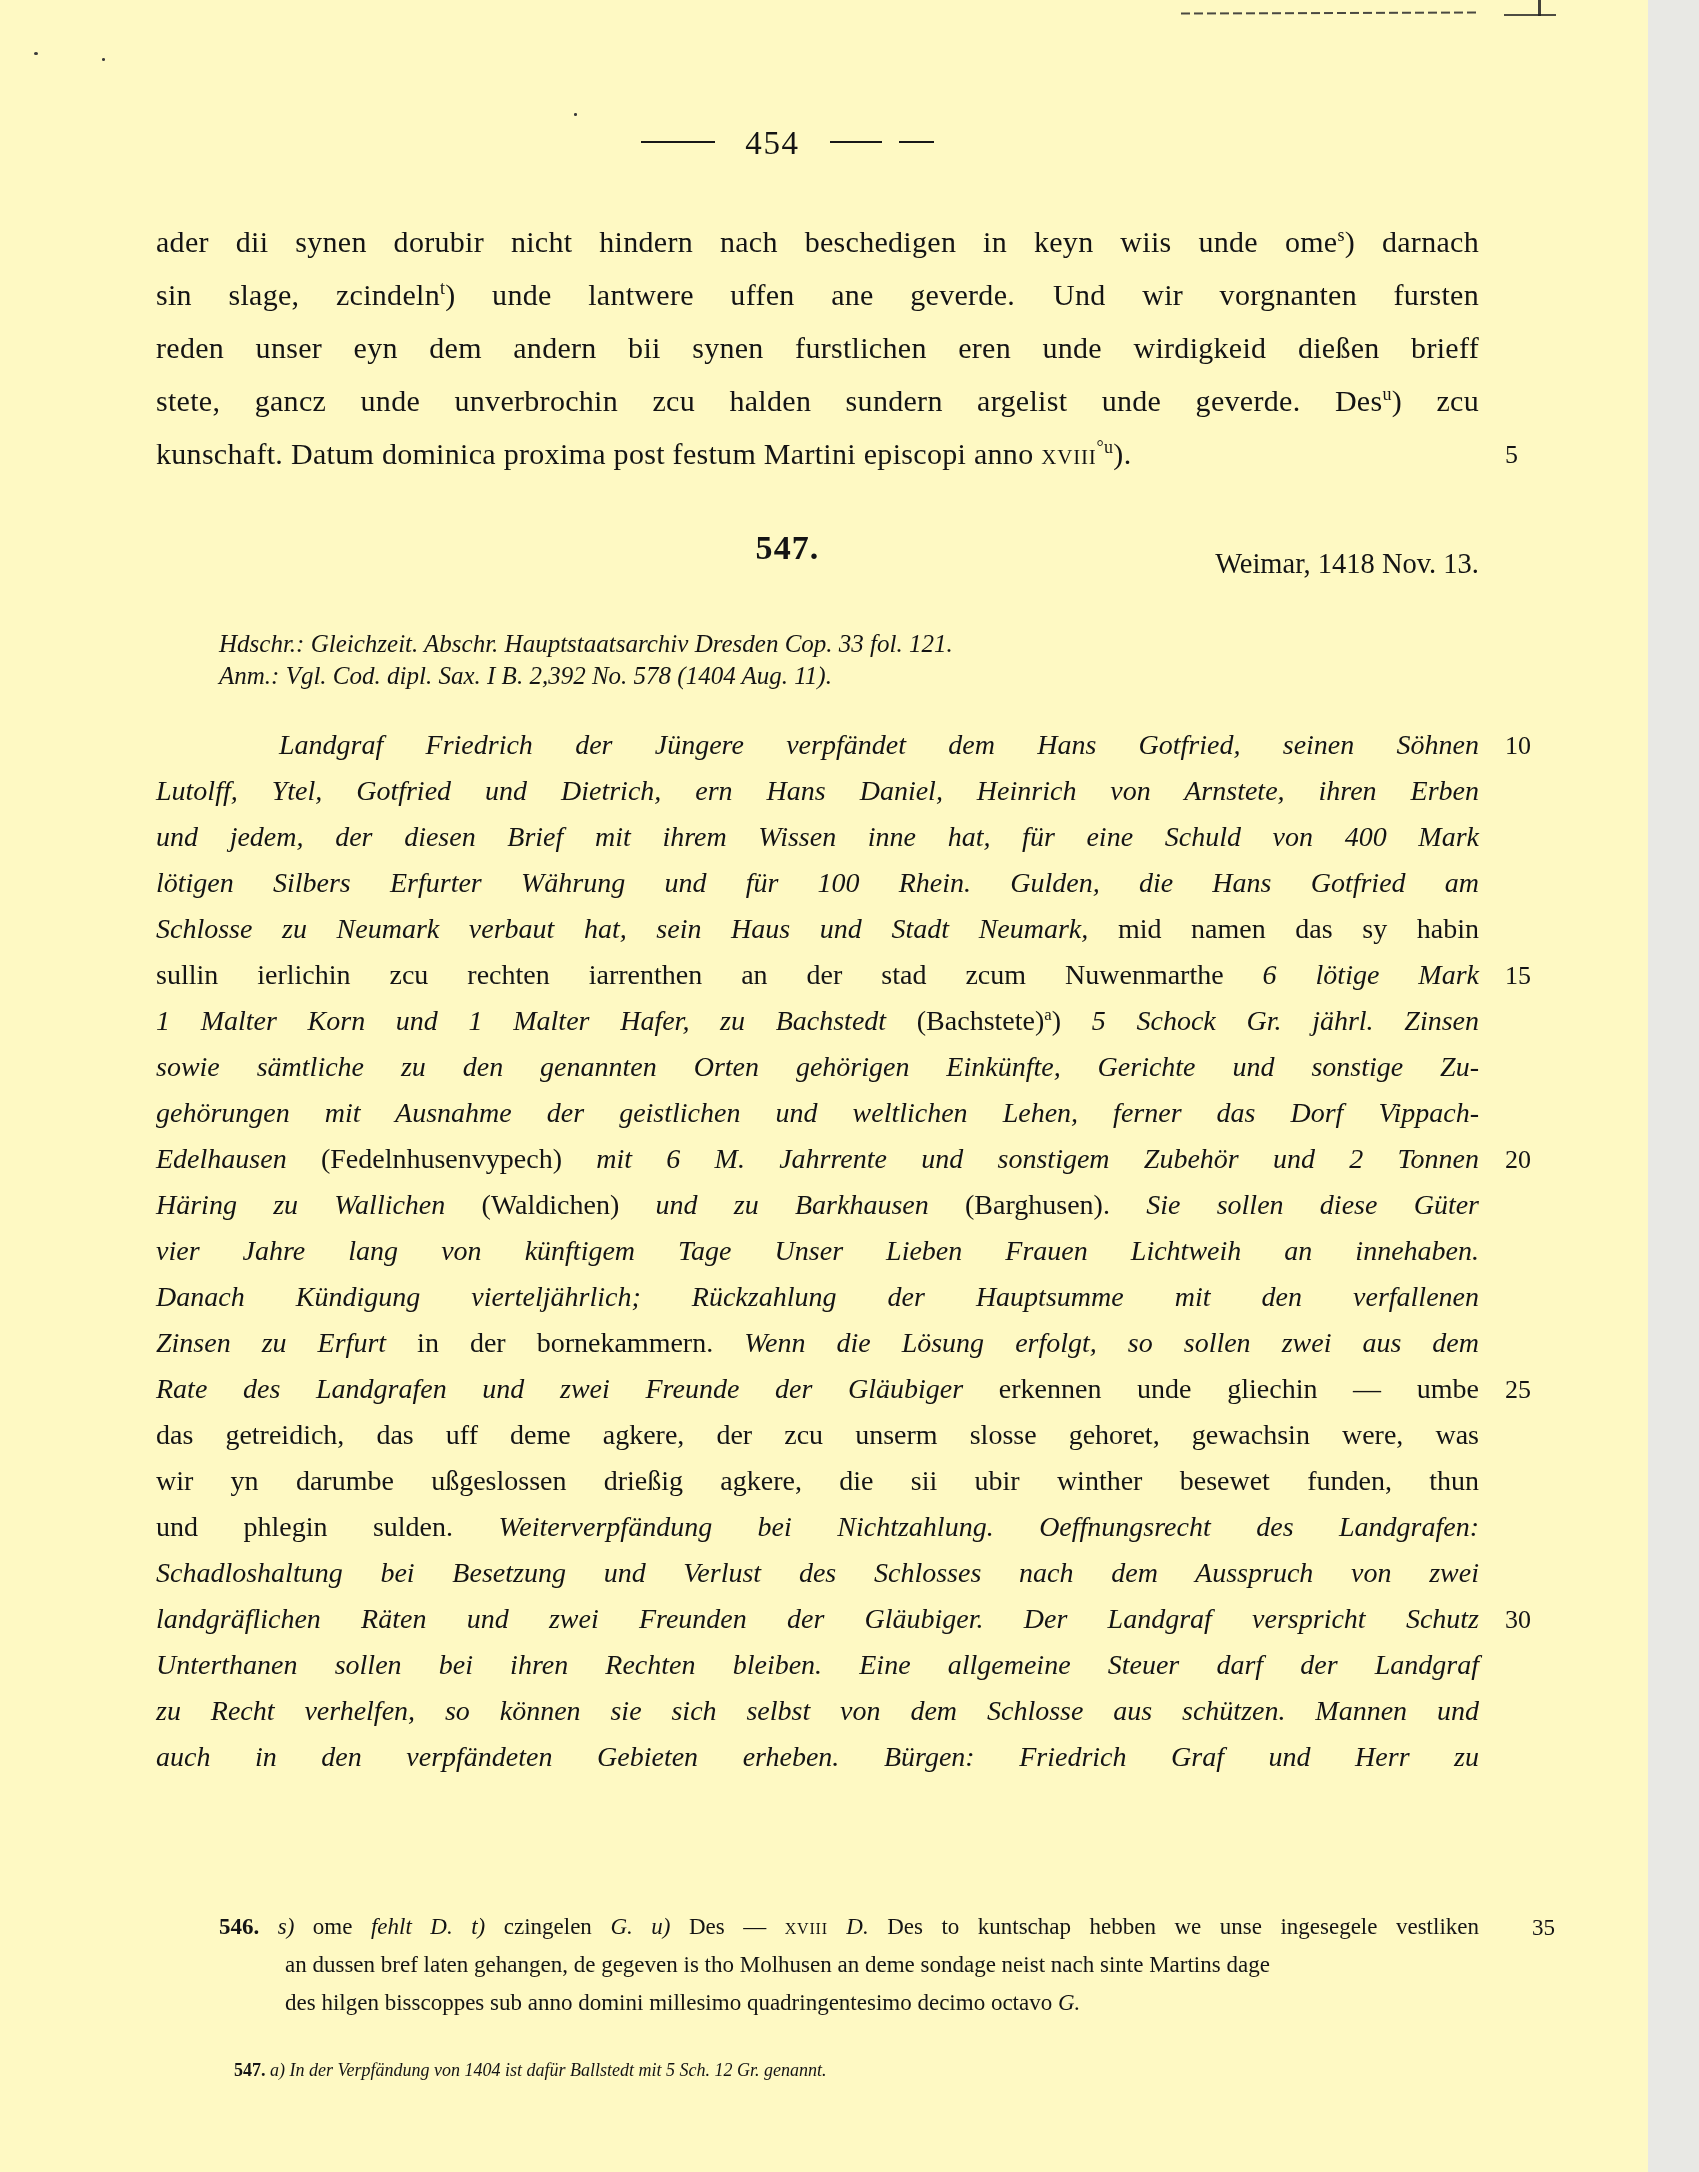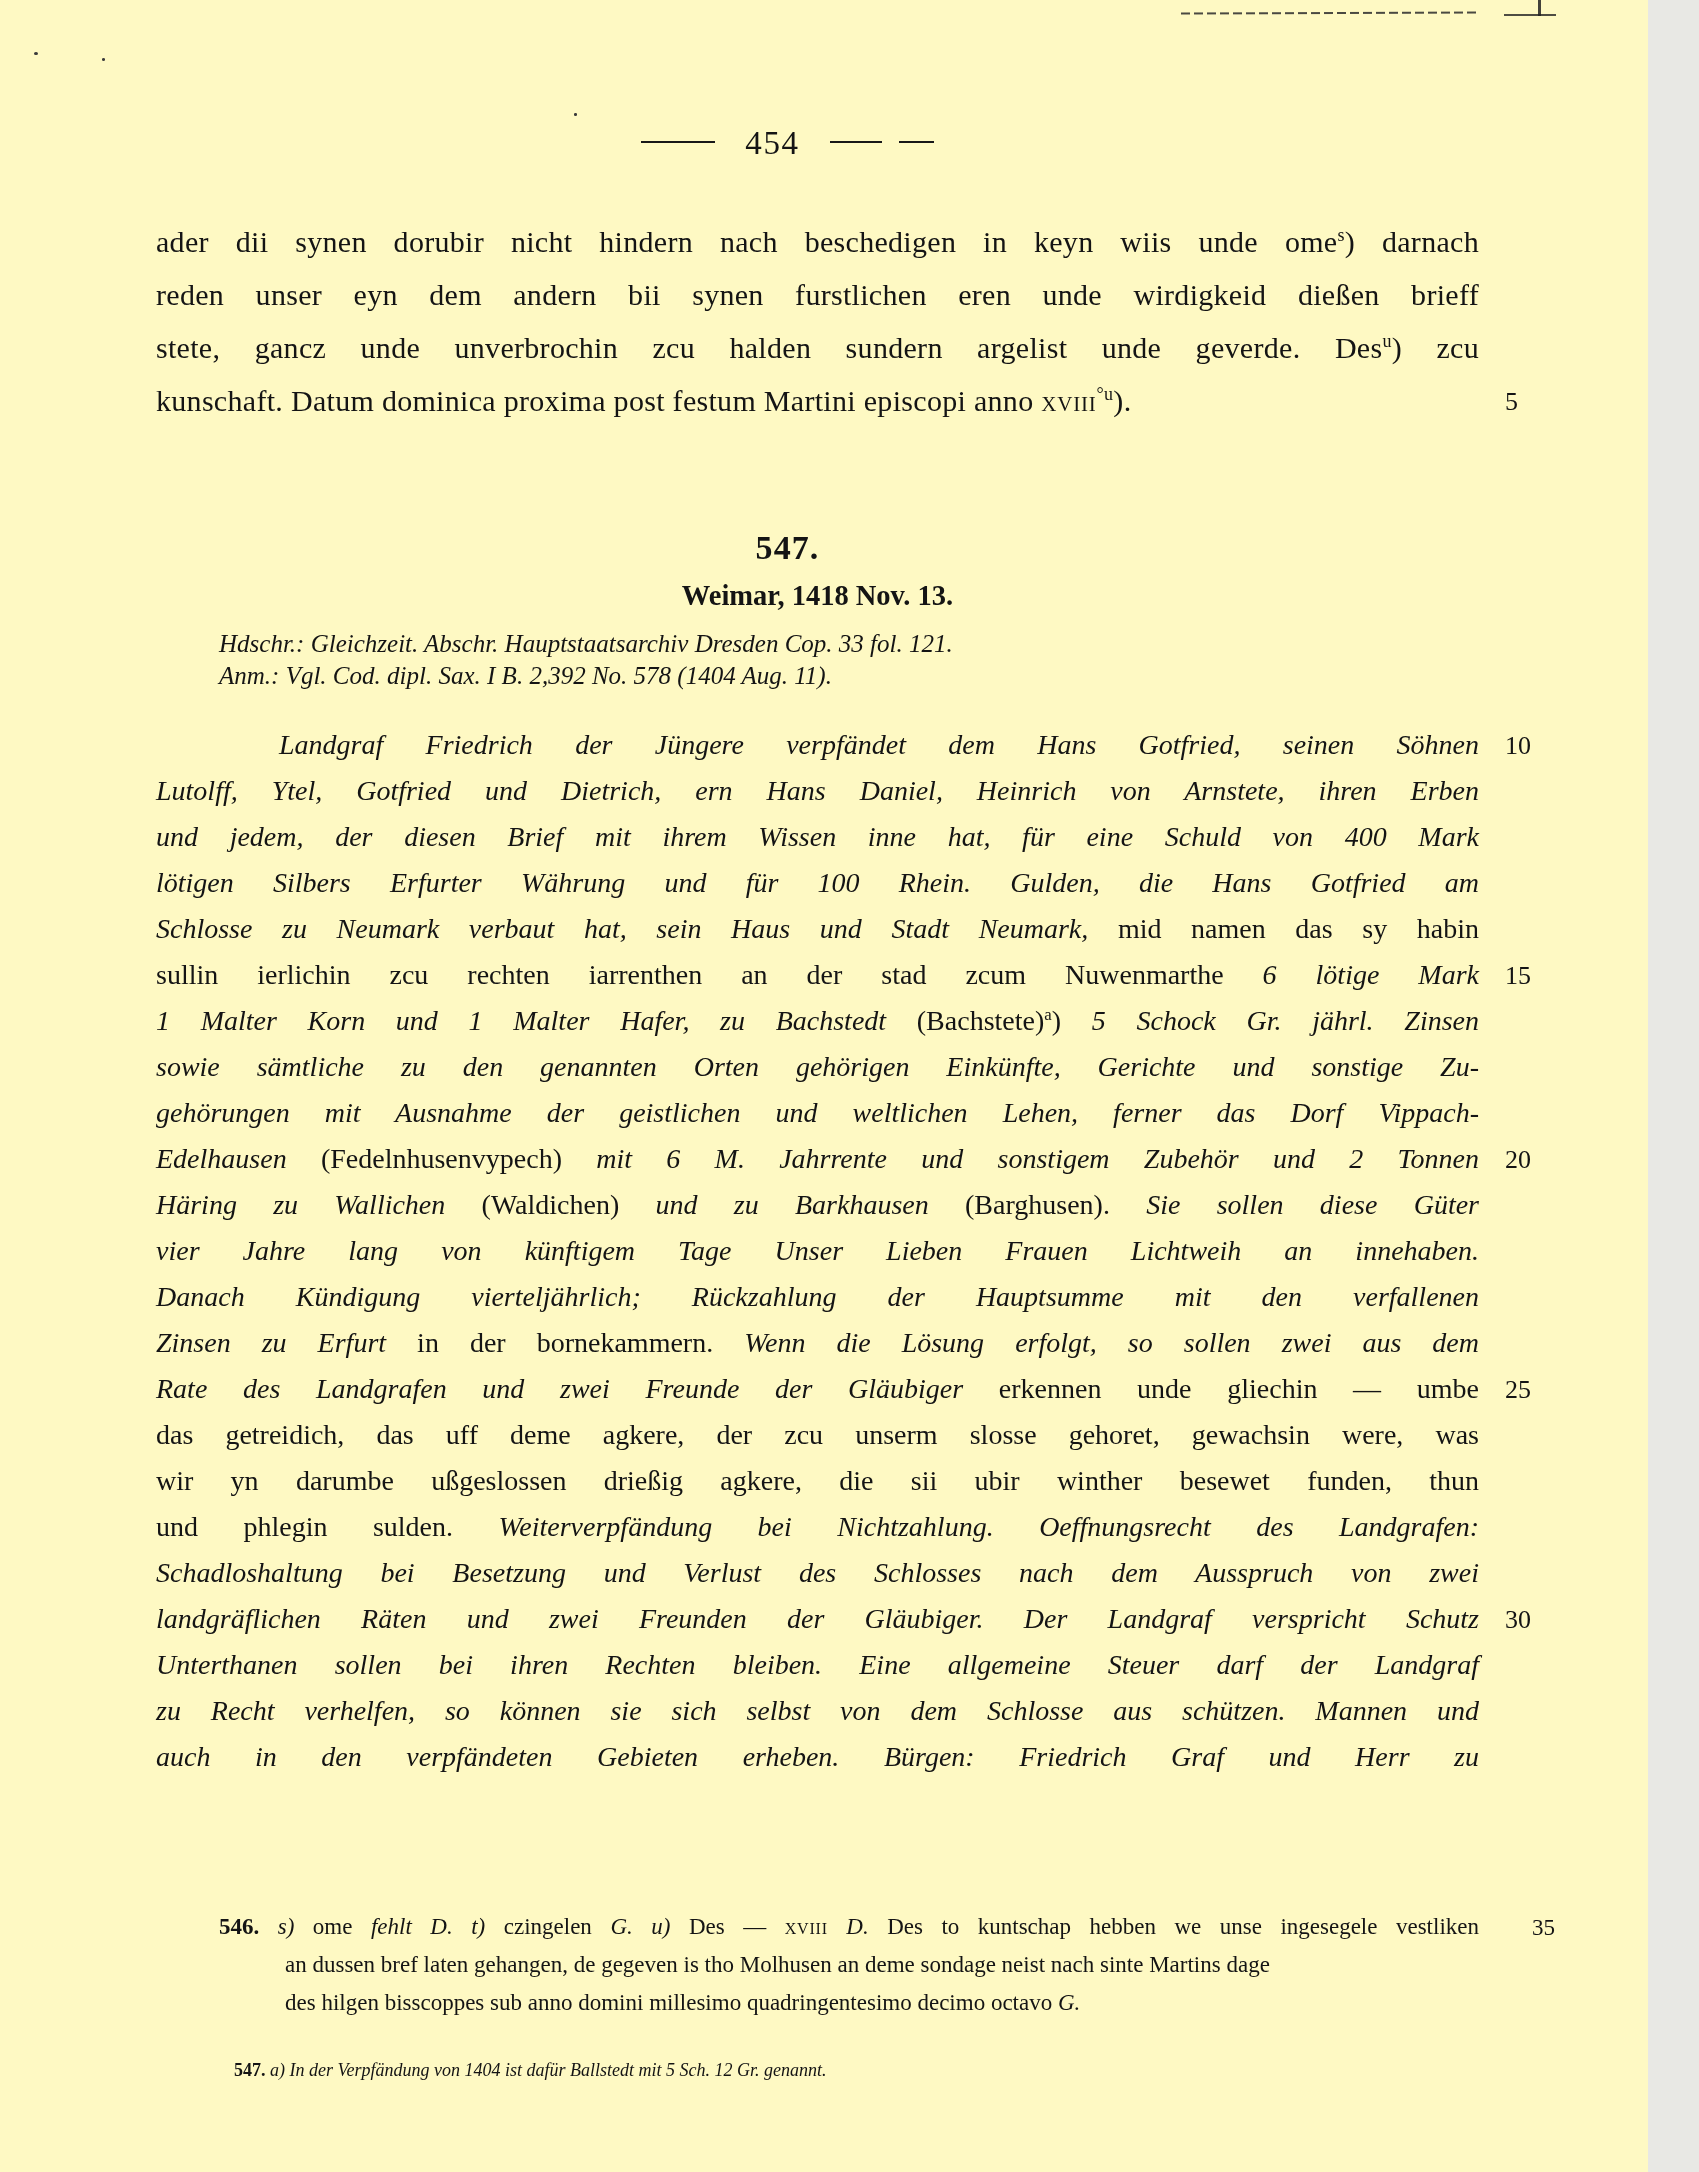--- a/index.html
+++ b/index.html
@@ -25,22 +25,22 @@
   .regest{top:722px;font-size:28px;line-height:46px;}
   .tline{position:relative;text-align:justify;text-align-last:justify;height:1em;height:auto;white-space:normal;}
   .tline.noj{text-align-last:left;}
   .tline.indent{padding-left:123px;}
   .tline.hang{padding-left:66px;}
   .entry-number{
     position:absolute;left:126px;top:529px;width:1323px;text-align:center;
     font-size:34px;font-weight:700;letter-spacing:1.1px;
   }
   .entry-date{
-    position:absolute;left:156px;top:580px;width:1323px;text-align:center;
-    font-size:28.5px;font-weight:700;
+    position:absolute;left:156px;top:548px;width:1323px;text-align:right;
+    font-size:28.5px;font-weight:400;
   }
   .sources{position:absolute;left:219px;top:628px;width:1260px;font-size:25px;line-height:32px;font-style:italic;}
   .footnotes{position:absolute;left:219px;top:1908px;width:1260px;font-size:23px;line-height:38px;}
   .footnote547{position:absolute;left:234px;top:2051px;width:1260px;font-size:18px;line-height:38px;}
   
   .seg-r{font-style:normal;}
   .seg-i{font-style:italic;}
   .seg-b{font-style:normal;font-weight:700;}
   .seg-sc{font-style:normal;font-variant:small-caps;letter-spacing:0.8px;}
   .seg-sup{font-style:normal;vertical-align:super;font-size:60%;line-height:0;}
@@ -84,20 +84,21 @@
   <div class="speck" style="left:1669px;top:1195px;width:2.2px;height:6.6px;"></div>
   <div class="speck" style="left:1666px;top:1271px;width:2.2px;height:5.5px;"></div>
   <div class="speck" style="left:1671px;top:1951px;width:2.2px;height:4.4px;"></div>
 
   <div class="pagehead">
     <span class="hdash left"></span><span>454</span><span class="hdash right"></span>
   </div>
 
   <div class="block para1">
       <div class="tline"><span class="seg-r">ader dii synen dorubir nicht hindern nach beschedigen in keyn wiis unde ome</span><span class="seg-sup">s</span><span class="seg-r">) darnach</span></div>
+      <div class="tline"><span class="seg-r">sin slage, zcindeln</span><span class="seg-sup">t</span><span class="seg-r">) unde lantwere uffen ane geverde.</span><span class="seg-gap"></span><span class="seg-r">Und wir vorgnanten fursten</span></div>
       <div class="tline"><span class="seg-r">reden unser eyn dem andern bii synen furstlichen eren unde wirdigkeid dießen brieff</span></div>
       <div class="tline"><span class="seg-r">stete, gancz unde unverbrochin zcu halden sundern argelist unde geverde.  Des</span><span class="seg-sup">u</span><span class="seg-r">) zcu</span></div>
       <div class="tline noj"><span class="seg-r">kunschaft.  Datum dominica proxima post festum Martini episcopi anno </span><span class="seg-sc">xviii</span><span class="seg-sup">°u</span><span class="seg-r">).</span><span class="lnum">5</span></div>
     </div>
 
   <div class="entry-number">547.</div>
   <div class="entry-date">Weimar, 1418 Nov. 13.</div>
 
   <div class="sources">
     <div>Hdschr.: Gleichzeit. Abschr. Hauptstaatsarchiv Dresden Cop. 33 fol. 121.</div>

